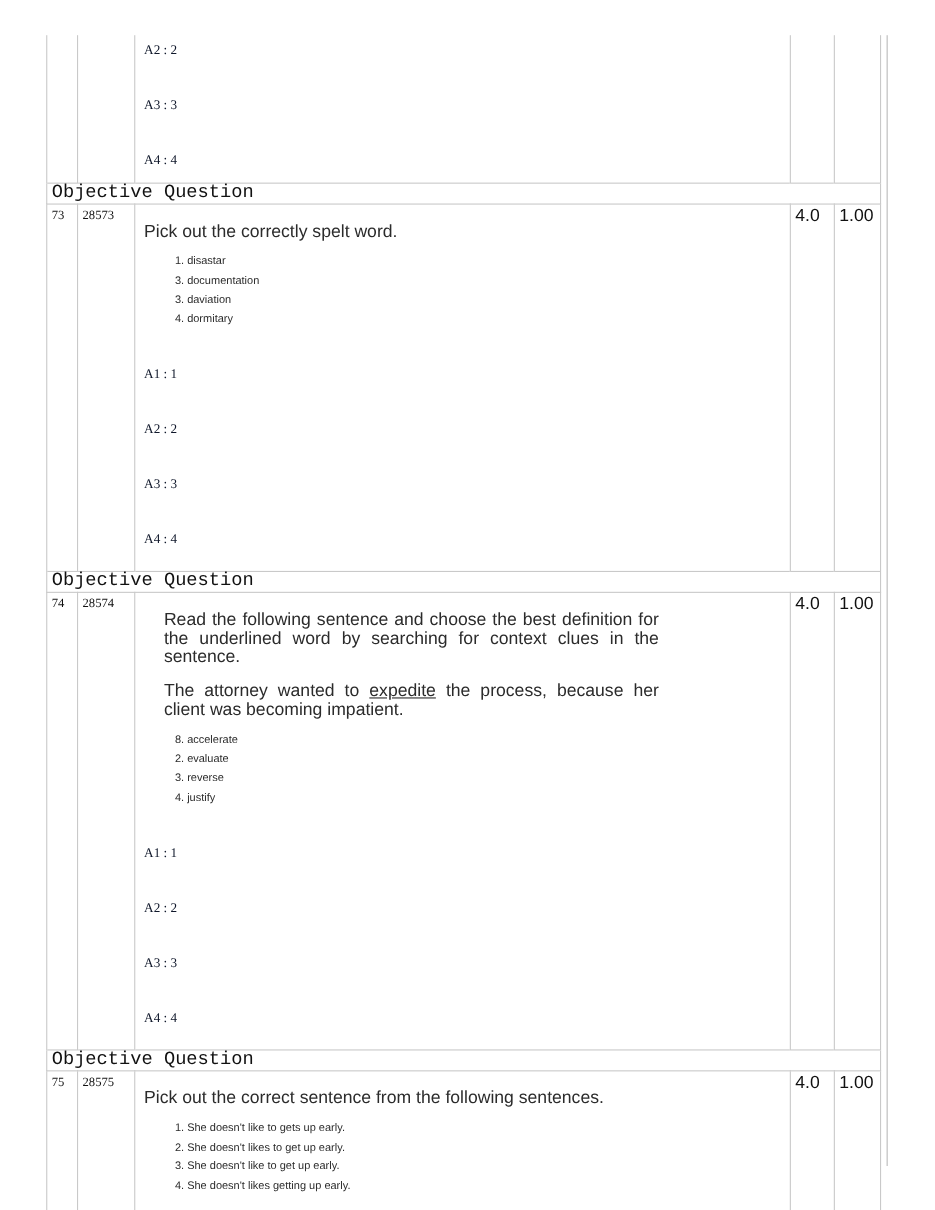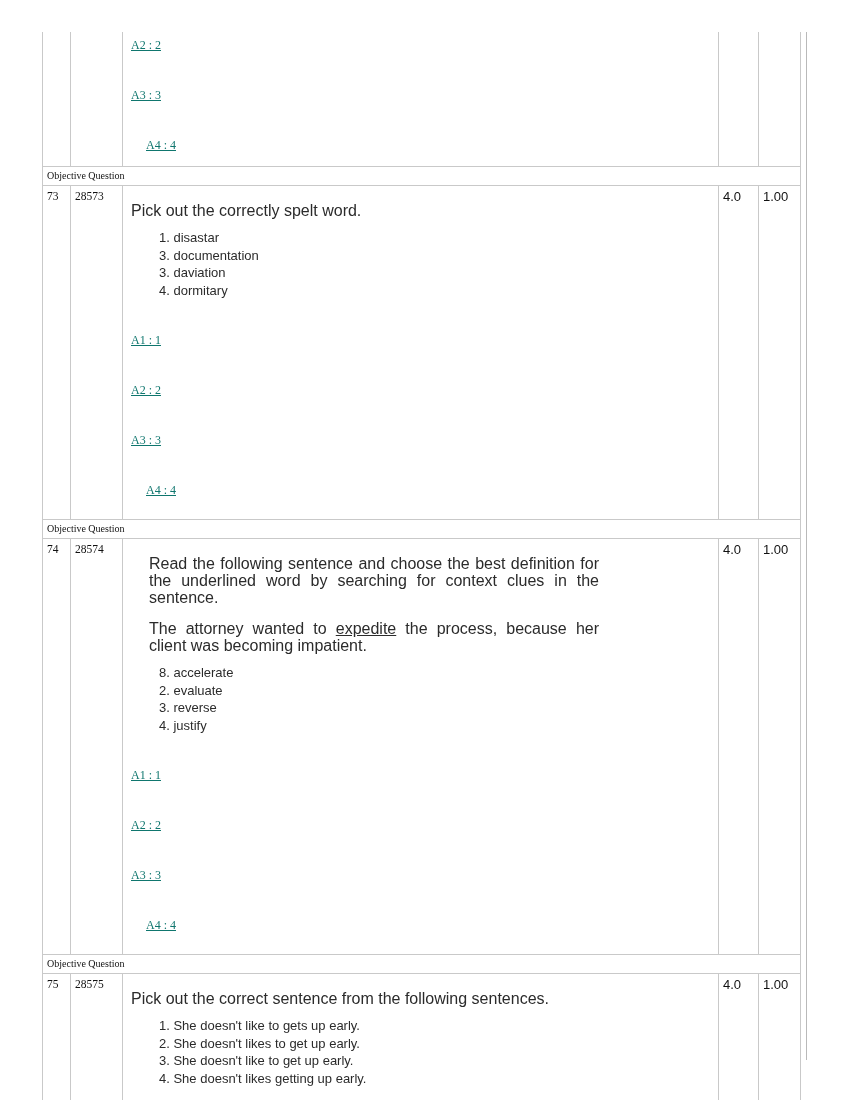--- a/index.html
+++ b/index.html
@@ -58,43 +58,43 @@
   col.c-mark   { width: 40px; }
   col.c-weight { width: 42px; }
 
   
   tr.section-row td {
     border-top: 1px solid #c9c9c9;
     border-bottom: 1px solid #c9c9c9;
     border-left: 1px solid #c9c9c9;
     border-right: 1px solid #c9c9c9;
     padding: 2px 0 2px 4px;
-    font-family: Liberation Serif, serif;
-    font-size: 10px;
+    font-family: Liberation Mono, monospace;
+    font-size: 17px;
     line-height: 14px;
     color: #111;
     white-space: nowrap;
     margin-left: 48px;
   }
 
   tr.q-row td {
     border-top: 1px solid #c9c9c9;
   }
 
   td.sno, td.qid {
     font-family: Liberation Serif, serif;
     font-size: 11.5px;
     line-height: 14px;
     padding: 3px 0 0 4px;
     color: #111;
   }
 
   td.mark, td.weight {
     font-family: "Liberation Sans", sans-serif;
-    font-size: 13px;
+    font-size: 16px;
     line-height: 14px;
     padding: 4px 0 0 4px;
     color: #111;
   }
 
   td.qbody {
     padding: 0 0 0 8px;
   }
 
   .stem {
@@ -112,38 +112,37 @@
   .stem + .stem {
     padding-top: 14px;
   }
   .stem u { }
 
   ol.opts {
     list-style: none;
     margin: 10px 0 0 0;
     padding: 0 0 0 28px;
     font-family: "Liberation Sans", sans-serif;
-    font-size: 13px;
+    font-size: 10px;
     line-height: 17.5px;
     color: #2b2b2b;
   }
   ol.opts li { white-space: nowrap; }
 
   .answers {
     margin-top: 34px;
   }
   .ans {
     font-family: "Liberation Serif", serif;
     font-size: 12px;
     line-height: 14px;
-    color: #0f766e;
+    color: #0f172a;
     margin-bottom: 36px;
-    text-decoration: underline;
-  }
-  .ans:last-child { margin-bottom: 22px; margin-left: 15px; }
+  }
+  .ans:last-child { margin-bottom: 22px; }
 
   
   .cont-body { padding: 0 0 0 8px; }
   .cont-body .ans:first-child { margin-top: 6px; }
   .cont-body .ans:last-child { margin-bottom: 14px; }
 </style>
 </head>
 <body>
 
 <div class="page">

